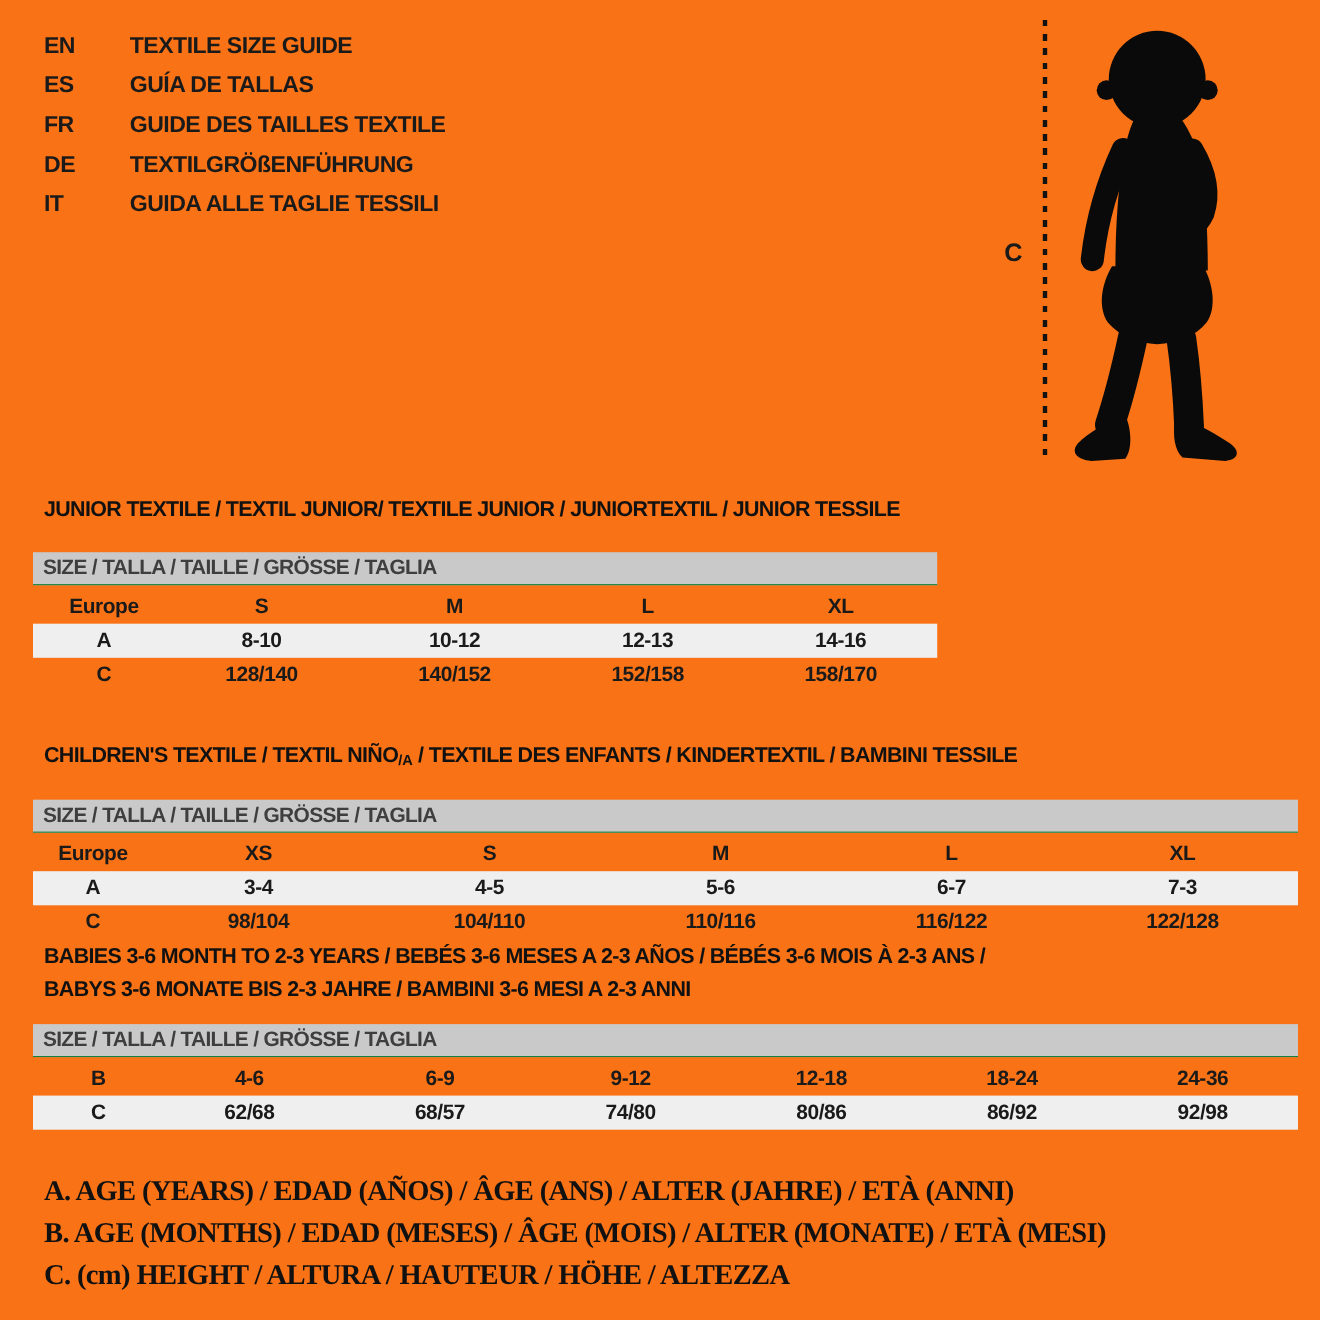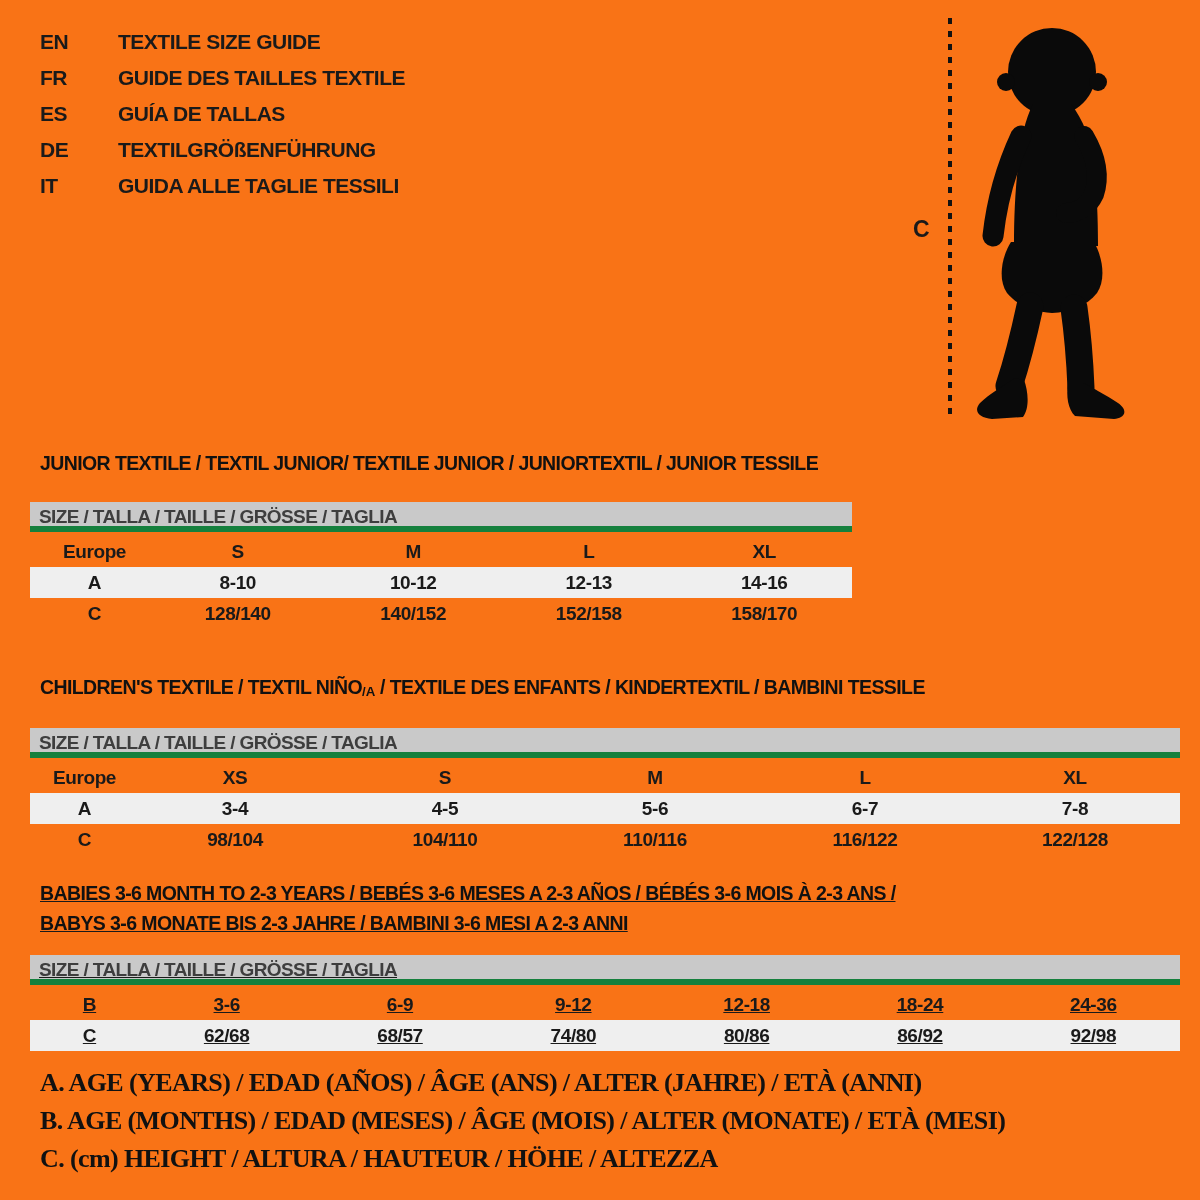--- a/index.html
+++ b/index.html
@@ -23,28 +23,28 @@
   .dash-line {
     position:absolute; left:43px; top:2px; width:4px; height:398px;
     background:repeating-linear-gradient(to bottom, #121212 0 6px, transparent 6px 13px);
   }
   .silhouette { position:absolute; left:62px; top:0; }
 
   
   .section { position:absolute; left:30px; }
   .section-junior  { top:451px; width:822px; }
   .section-children{ top:642px; width:1150px;margin-top:33px; }
-  .section-babies  { top:878px; width:1150px;text-decoration:underline; }
+  .section-babies  { top:854px; width:1150px; }
   .section-title { font-size:19.5px; line-height:24px; letter-spacing:-0.6px; padding-left:10px; color:#111; }
   .title-sub { font-size:0.68em; vertical-align:-0.18em; letter-spacing:0; }
   .babies-title-line { font-size:19.5px; line-height:30px; letter-spacing:-0.6px; padding-left:10px; color:#111; }
 
   .size-bar {
     height:30px; line-height:30px; background:#c9c9c9; color:#3e3e3e;
-    border-bottom:6px solid #15803d;
+    border-bottom:1px solid #15803d;
     padding-left:9px; font-size:19px; letter-spacing:-0.6px; margin-bottom:4px;
   }
   .section-junior   .size-bar { margin-top:27px; }
   .section-children .size-bar { margin-top:24px; }
   .section-babies   .size-bar { margin-top:17px; }
 
   .trow { display:flex; height:31px; line-height:31px; font-size:19px; letter-spacing:-0.4px; }
   .trow.shaded { background:#efefef; }
   .tlabel { padding-left:9px;text-align:center; }
   .section-junior   .tlabel { width:120px; }
@@ -60,26 +60,26 @@
 <body>
 
 <div class="page">
 
   <div class="lang-list">
     <div class="lang-row">
       <span class="lang-code">EN</span>
       <span class="lang-label">TEXTILE SIZE GUIDE</span>
     </div>
     <div class="lang-row">
+      <span class="lang-code">ES</span>
+      <span class="lang-label">GUÍA DE TALLAS</span>
+    </div>
+    <div class="lang-row">
       <span class="lang-code">FR</span>
       <span class="lang-label">GUIDE DES TAILLES TEXTILE</span>
-    </div>
-    <div class="lang-row">
-      <span class="lang-code">ES</span>
-      <span class="lang-label">GUÍA DE TALLAS</span>
     </div>
     <div class="lang-row">
       <span class="lang-code">DE</span>
       <span class="lang-label">TEXTILGRÖßENFÜHRUNG</span>
     </div>
     <div class="lang-row">
       <span class="lang-code">IT</span>
       <span class="lang-label">GUIDA ALLE TAGLIE TESSILI</span>
     </div>
   </div>
@@ -140,39 +140,39 @@
       <span class="tcell">M</span>
       <span class="tcell">L</span>
       <span class="tcell">XL</span>
     </div>
     <div class="trow shaded">
       <span class="tlabel">A</span>
       <span class="tcell">3-4</span>
       <span class="tcell">4-5</span>
       <span class="tcell">5-6</span>
       <span class="tcell">6-7</span>
-      <span class="tcell">7-8</span>
+      <span class="tcell">7-3</span>
     </div>
     <div class="trow">
       <span class="tlabel">C</span>
       <span class="tcell">98/104</span>
       <span class="tcell">104/110</span>
       <span class="tcell">110/116</span>
       <span class="tcell">116/122</span>
       <span class="tcell">122/128</span>
     </div>
   </div>
 
   <div class="section section-babies">
     <div class="babies-title-line">BABIES 3-6 MONTH TO 2-3 YEARS / BEBÉS 3-6 MESES A 2-3 AÑOS / BÉBÉS 3-6 MOIS À 2-3 ANS /</div>
     <div class="babies-title-line">BABYS 3-6 MONATE BIS 2-3 JAHRE / BAMBINI 3-6 MESI A 2-3 ANNI</div>
     <div class="size-bar">SIZE / TALLA / TAILLE / GRÖSSE / TAGLIA</div>
     <div class="trow">
       <span class="tlabel">B</span>
-      <span class="tcell">3-6</span>
+      <span class="tcell">4-6</span>
       <span class="tcell">6-9</span>
       <span class="tcell">9-12</span>
       <span class="tcell">12-18</span>
       <span class="tcell">18-24</span>
       <span class="tcell">24-36</span>
     </div>
     <div class="trow shaded">
       <span class="tlabel">C</span>
       <span class="tcell">62/68</span>
       <span class="tcell">68/57</span>

